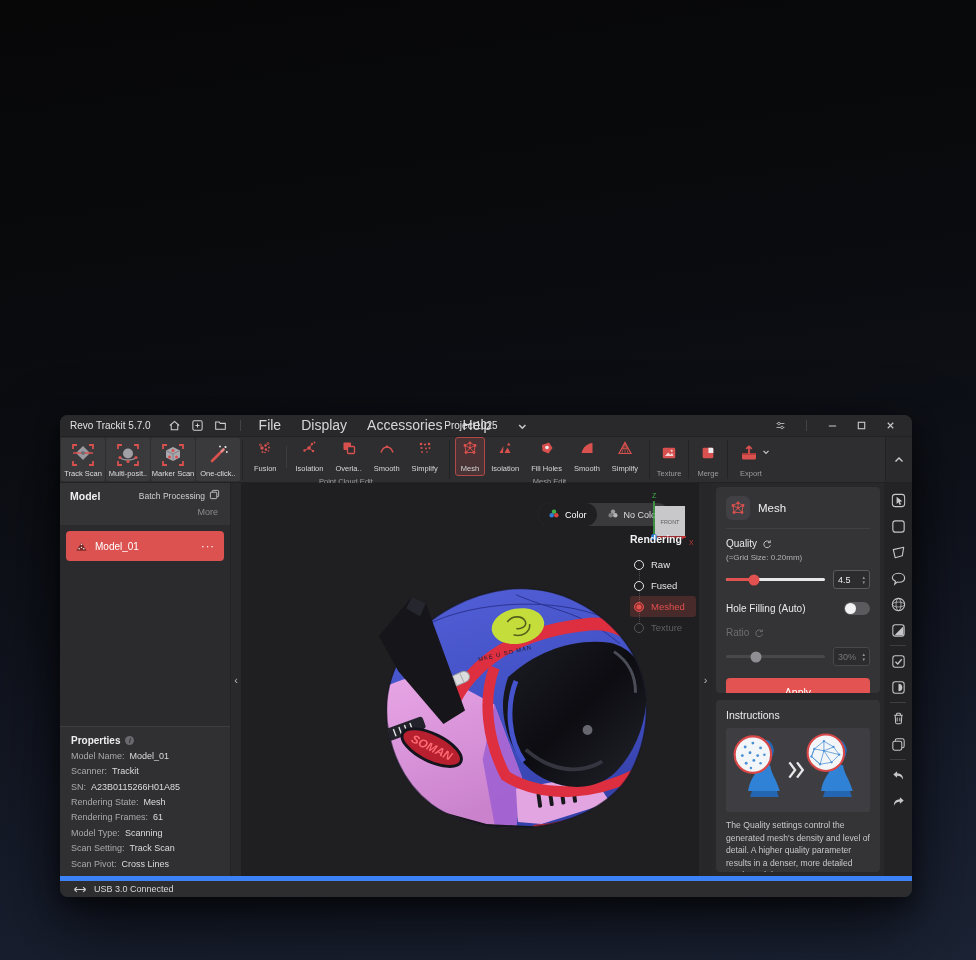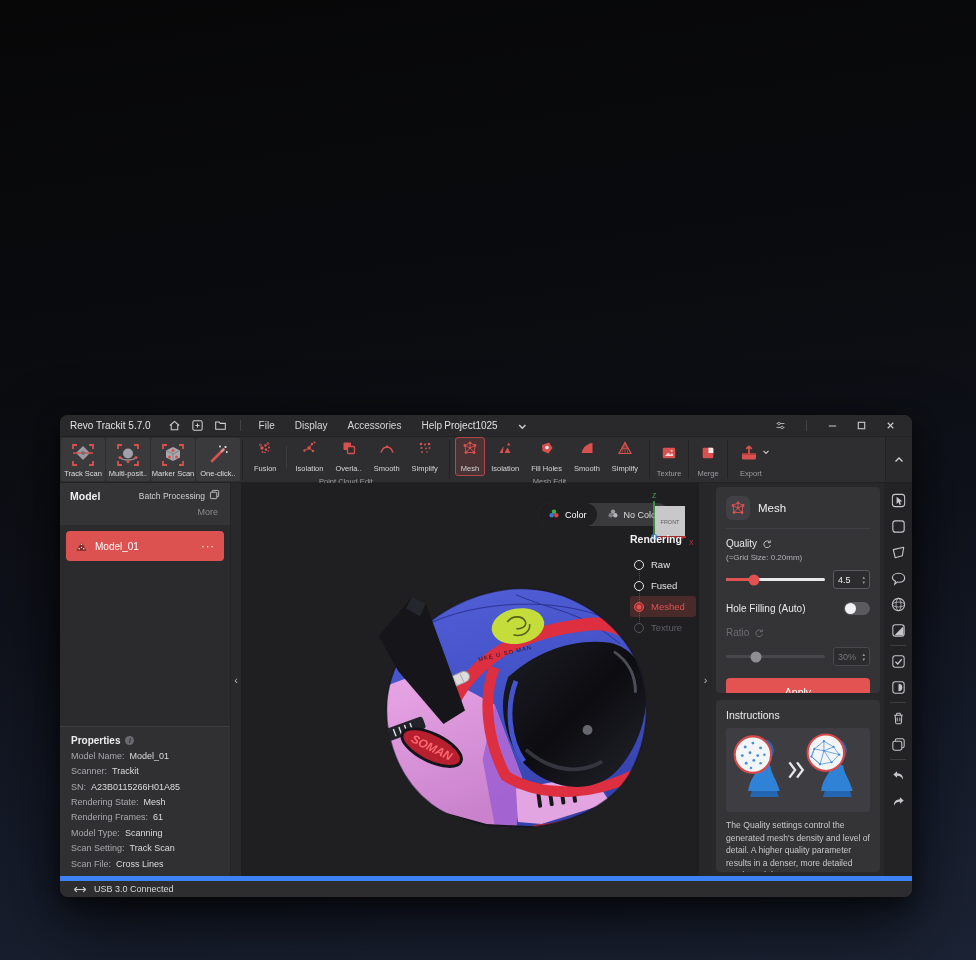--- a/index.html
+++ b/index.html
@@ -14,21 +14,21 @@
     background:#2a2a2c; border-radius:8px; overflow:hidden;
     box-shadow:0 30px 70px rgba(0,0,0,.65),0 8px 22px rgba(0,0,0,.5);
     display:flex; flex-direction:column; font-size:10px;
   }
   
   .titlebar{height:21px; background:#29292b; display:flex; align-items:center; padding:0 10px; position:relative; flex:none;}
   .app-title{font-size:10px; color:#e2e2e4; margin-right:12px; white-space:nowrap;}
   .tb-icon{width:15px; height:15px; display:flex; align-items:center; justify-content:center; margin:0 4px; cursor:default;}
   .tb-icon svg{width:13px; height:13px;}
   .tb-vdiv{width:1px; height:11px; background:#434346; margin:0 8px;}
-  .menu{font-size:10px; color:#d6d6d8; padding:16px 10px; line-height:21px;}
+  .menu{font-size:14px; color:#d6d6d8; padding:16px 10px; line-height:21px;}
   .project{position:absolute; left:50%; transform:translateX(-50%); display:flex; align-items:flex-end; gap:20px; font-size:10px; color:#e2e2e4;}
   .project .tb-icon{width:10px;height:10px;margin:0;}
   .win-controls{margin-left:auto; display:flex; align-items:center; gap:6px;}
   .win-controls .tb-icon svg{width:11px;height:11px;}
   
   .toolbar{height:47px; background:#2e2e30; border-top:1px solid #222224; border-bottom:1px solid #222224; display:flex; align-items:stretch; flex:none;}
   .tile{width:44px; margin:1px 0 1px 1px; background:#3a3a3c; border-radius:2px; display:flex; flex-direction:column; align-items:center; justify-content:flex-end; padding-bottom:3px; cursor:pointer;}
   .tile .ic{width:26px;height:26px; margin-bottom:1px;}
   .tile .ic svg{width:100%;height:100%;}
   .tile .lbl{font-size:7.5px; color:#dededf; white-space:nowrap;}
@@ -467,21 +467,21 @@
           </div>
         <div class="prop-row">
             <span class="pl">Model Type:</span>
             <span class="pv">Scanning</span>
           </div>
         <div class="prop-row">
             <span class="pl">Scan Setting:</span>
             <span class="pv">Track Scan</span>
           </div>
         <div class="prop-row">
-            <span class="pl">Scan File:</span>
+            <span class="pl">Scan Pivot:</span>
             <span class="pv">Cross Lines</span>
           </div>
       </div>
     </div>
 
     <div class="viewport">
       <div class="split-l">
           <span>‹</span>
         </div>
       <div class="split-r">

